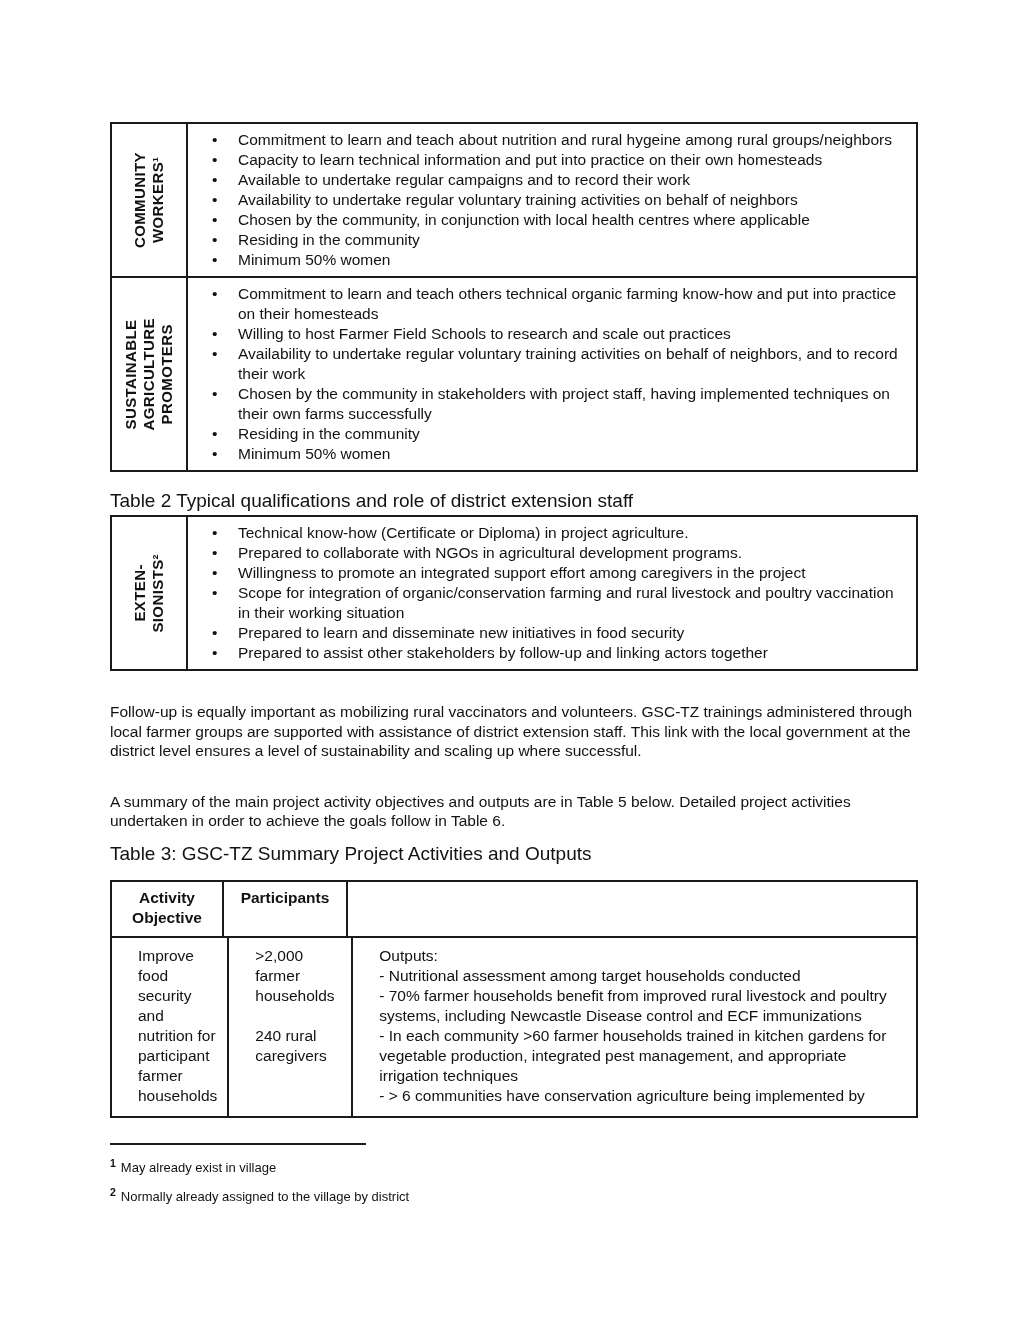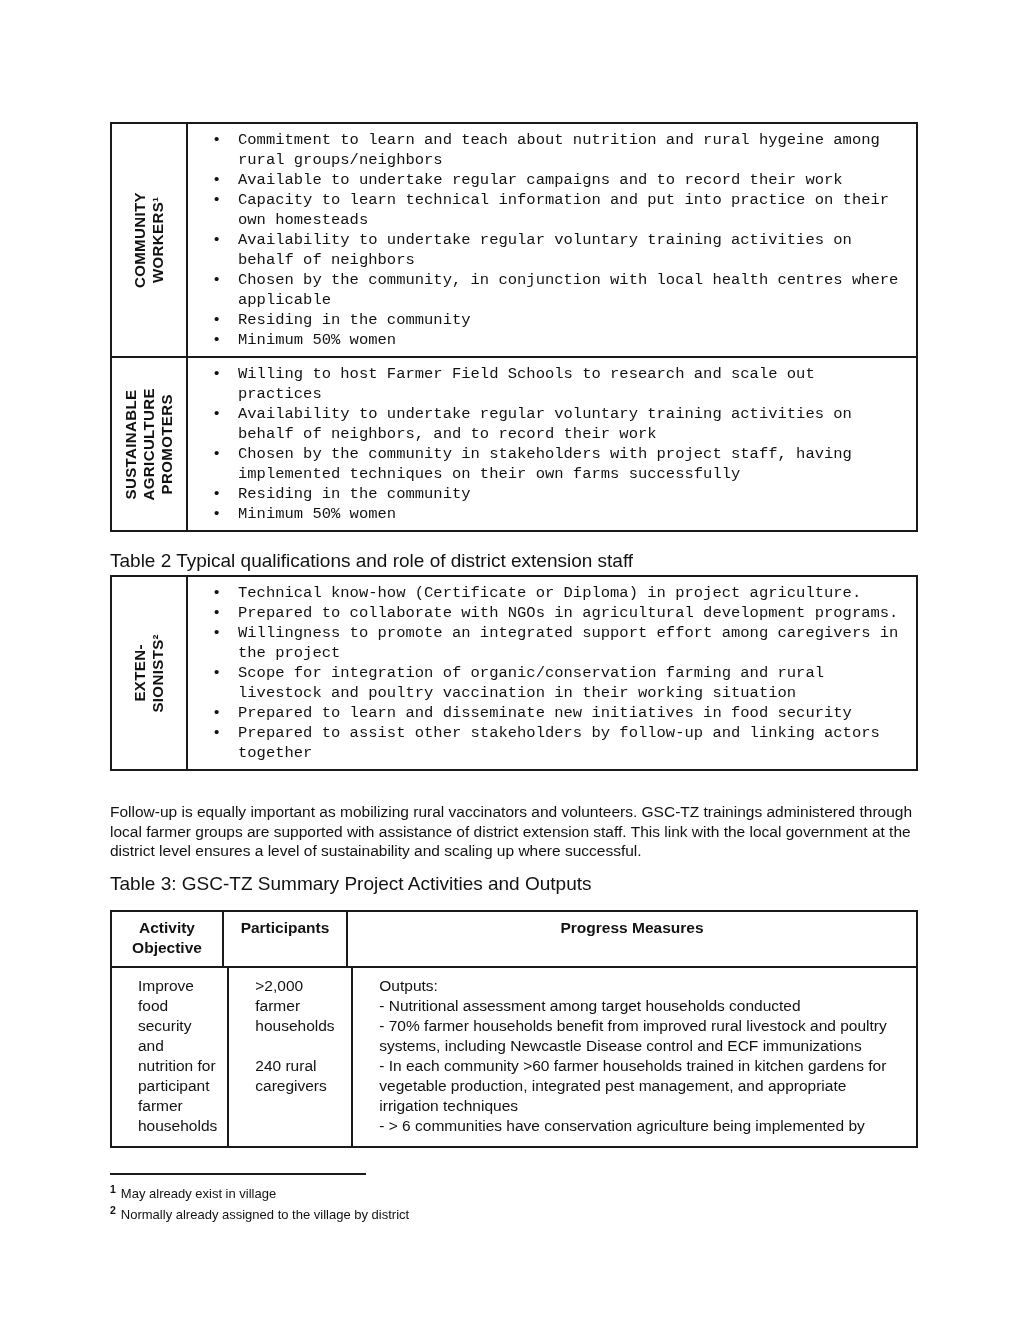--- a/index.html
+++ b/index.html
@@ -40,21 +40,21 @@
     font-size: 15px;
     line-height: 18px;
     letter-spacing: 0.4px;
     text-align: center;
     white-space: pre-line;
   }
   .content-cell {
     flex: 1 1 auto;
     padding: 6px 10px 6px 0;
   }
-  ul.bullets { list-style: none; font-family: Liberation Mono, monospace; }
+  ul.bullets { list-style: none; }
   ul.bullets li {
     position: relative;
     padding-left: 50px;
     line-height: 20px;
   }
   ul.bullets li::before {
     content: "\2022";
     position: absolute;
     left: 24px;
     top: 0;
@@ -77,55 +77,56 @@
   .t3 .c3 { flex: 1 1 auto; }
   .t3-hrow .cell { padding: 6px 12px 8px; text-align: center; line-height: 20px; }
   .t3-brow .cell { padding: 8px 10px 10px 26px; line-height: 20px; }
   .pre-lines { white-space: pre-line; }
   
   .fn-rule {
     margin-top: 25px;
     width: 256px;
     border-top: 2px solid #1a1a1a;
   }
-  .footnotes { margin-top: 6px; font-size: 13px; line-height: 16px; }
+  .footnotes { margin-top: 6px; font-size: 13px; line-height: 24px; }
   .footnotes sup { font-size: 10.5px; font-weight: bold; margin-right: 5px; }
 </style>
 </head>
 <body>
 
 <div class="page">
   <div class="content">
 
     <div class="qtable">
       <div class="qrow">
         <div class="label-cell">
           <div class="rot-label">COMMUNITY
 WORKERS¹</div>
         </div>
         <div class="content-cell">
           <ul class="bullets">
               <li>Commitment to learn and teach about nutrition and rural hygeine among rural groups/neighbors</li>
+              <li>Capacity to learn technical information and put into practice on their own homesteads</li>
               <li>Available to undertake regular campaigns and to record their work</li>
-              <li>Capacity to learn technical information and put into practice on their own homesteads</li>
               <li>Availability to undertake regular voluntary training activities on behalf of neighbors</li>
               <li>Chosen by the community, in conjunction with local health centres where applicable</li>
               <li>Residing in the community</li>
               <li>Minimum 50% women</li>
             </ul>
         </div>
       </div>
       <div class="qrow">
         <div class="label-cell">
           <div class="rot-label">SUSTAINABLE
 AGRICULTURE
 PROMOTERS</div>
         </div>
         <div class="content-cell">
           <ul class="bullets">
+              <li>Commitment to learn and teach others technical organic farming know-how and put into practice on their homesteads</li>
               <li>Willing to host Farmer Field Schools to research and scale out practices</li>
               <li>Availability to undertake regular voluntary training activities on behalf of neighbors, and to record their work</li>
               <li>Chosen by the community in stakeholders with project staff, having implemented techniques on their own farms successfully</li>
               <li>Residing in the community</li>
               <li>Minimum 50% women</li>
             </ul>
         </div>
       </div>
     </div>
 
@@ -144,28 +145,28 @@
               <li>Willingness to promote an integrated support effort among caregivers in the project</li>
               <li>Scope for integration of organic/conservation farming and rural livestock and poultry vaccination in their working situation</li>
               <li>Prepared to learn and disseminate new initiatives in food security</li>
               <li>Prepared to assist other stakeholders by follow-up and linking actors together</li>
             </ul>
         </div>
       </div>
     </div>
 
     <p class="para">Follow-up is equally important as mobilizing rural vaccinators and volunteers. GSC-TZ trainings administered through local farmer groups are supported with assistance of district extension staff. This link with the local government at the district level ensures a level of sustainability and scaling up where successful.</p>
+    <p class="para">A summary of the main project activity objectives and outputs are in Table 5 below. Detailed project activities undertaken in order to achieve the goals follow in Table 6.</p>
 
     <div class="tbl-heading h-table3">Table 3: GSC-TZ Summary Project Activities and Outputs</div>
 
     <div class="t3">
       <div class="t3-hrow">
         <div class="cell c1">Activity Objective</div>
         <div class="cell c2">Participants</div>
-        <div class="cell c3">Progress Measures</div>
       </div>
       <div class="t3-brow">
         <div class="cell c1">Improve food security and nutrition for participant farmer households</div>
         <div class="cell c2 pre-lines">&gt;2,000 farmer households
 
 240 rural caregivers</div>
         <div class="cell c3 pre-lines">Outputs:
 - Nutritional assessment among target households conducted
 - 70% farmer households benefit from improved rural livestock and poultry systems, including Newcastle Disease control and ECF immunizations
 - In each community &gt;60 farmer households trained in kitchen gardens for vegetable production, integrated pest management, and appropriate irrigation techniques

